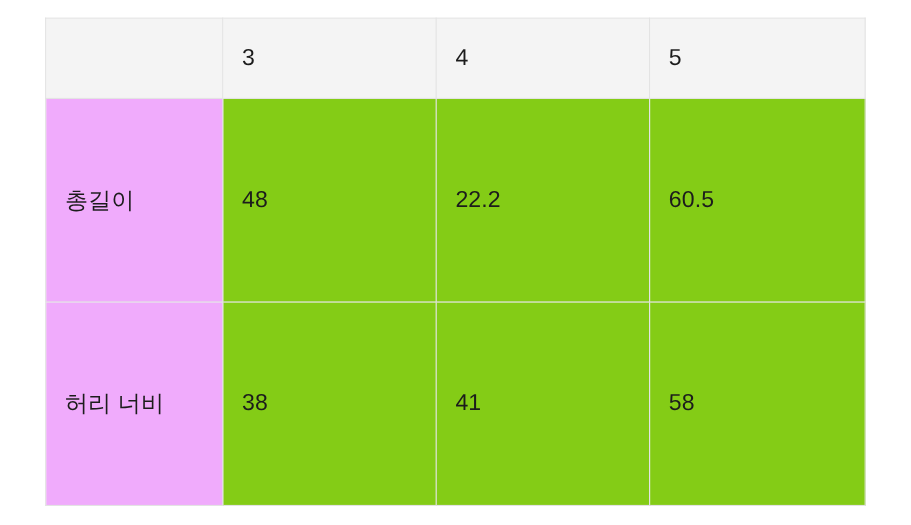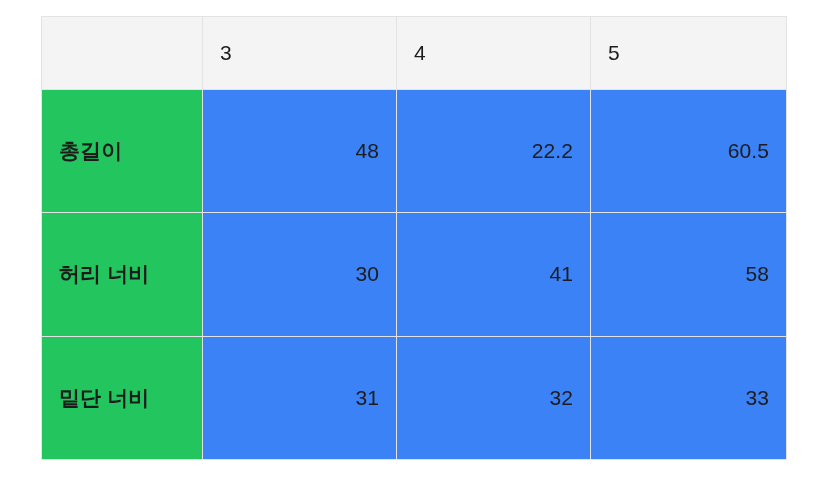--- a/index.html
+++ b/index.html
@@ -52,31 +52,30 @@
     font-weight: 400;
   }
   table.size-chart thead th.corner-cell {
     background: #f4f4f4;
   }
 
   
   table.size-chart tbody tr { height: 74.2px; }
 
   table.size-chart tbody th.row-label {
-    background: #22c55e;
+    background: #f0abfc;
     font-size: 21px;
-    font-weight: 700;
+    font-weight: 400;
     white-space: nowrap;
   }
 
   table.size-chart tbody td.value-cell {
-    background: #3b82f6;
+    background: #84cc16;
     font-size: 21px;
     font-weight: 400;
-    text-align: right;
   }
 </style>
 </head>
 <body>
 
 <div id="size-chart-wrap">
   <table class="size-chart">
     <colgroup>
       <col class="col-label">
       <col class="col-size">
@@ -93,25 +92,19 @@
     </thead>
     <tbody>
       <tr>
         <th class="row-label">총길이</th>
         <td class="value-cell">48</td>
         <td class="value-cell">22.2</td>
         <td class="value-cell">60.5</td>
       </tr>
       <tr>
         <th class="row-label">허리 너비</th>
-        <td class="value-cell">30</td>
+        <td class="value-cell">38</td>
         <td class="value-cell">41</td>
         <td class="value-cell">58</td>
-      </tr>
-      <tr>
-        <th class="row-label">밑단 너비</th>
-        <td class="value-cell">31</td>
-        <td class="value-cell">32</td>
-        <td class="value-cell">33</td>
       </tr>
     </tbody>
   </table>
 </div>
 
 </body></html>

